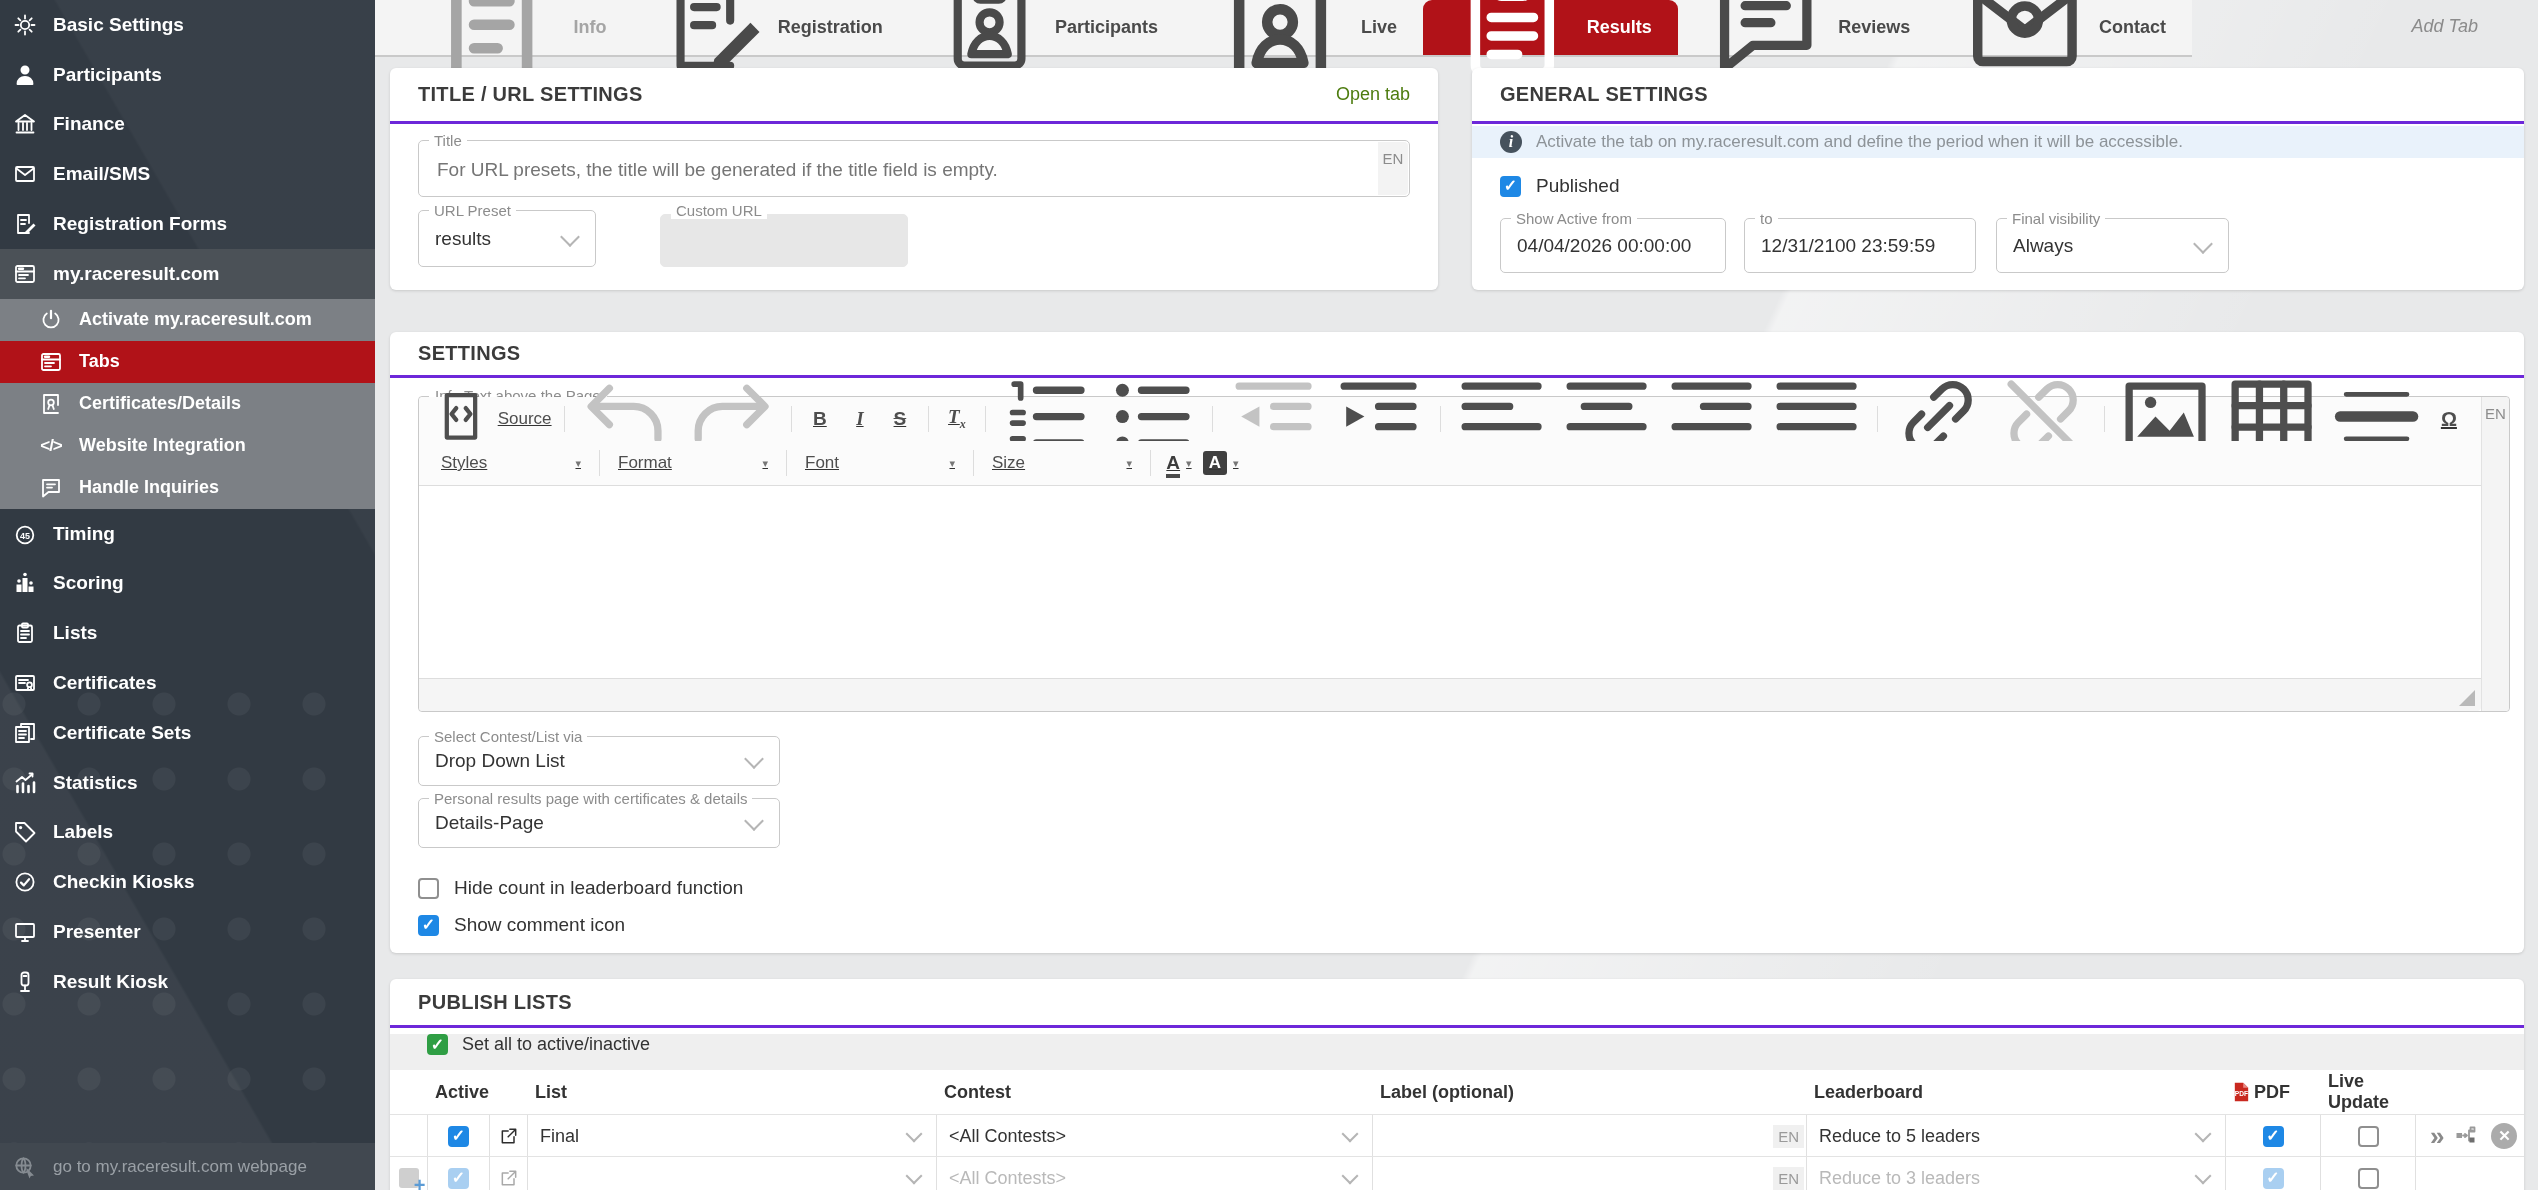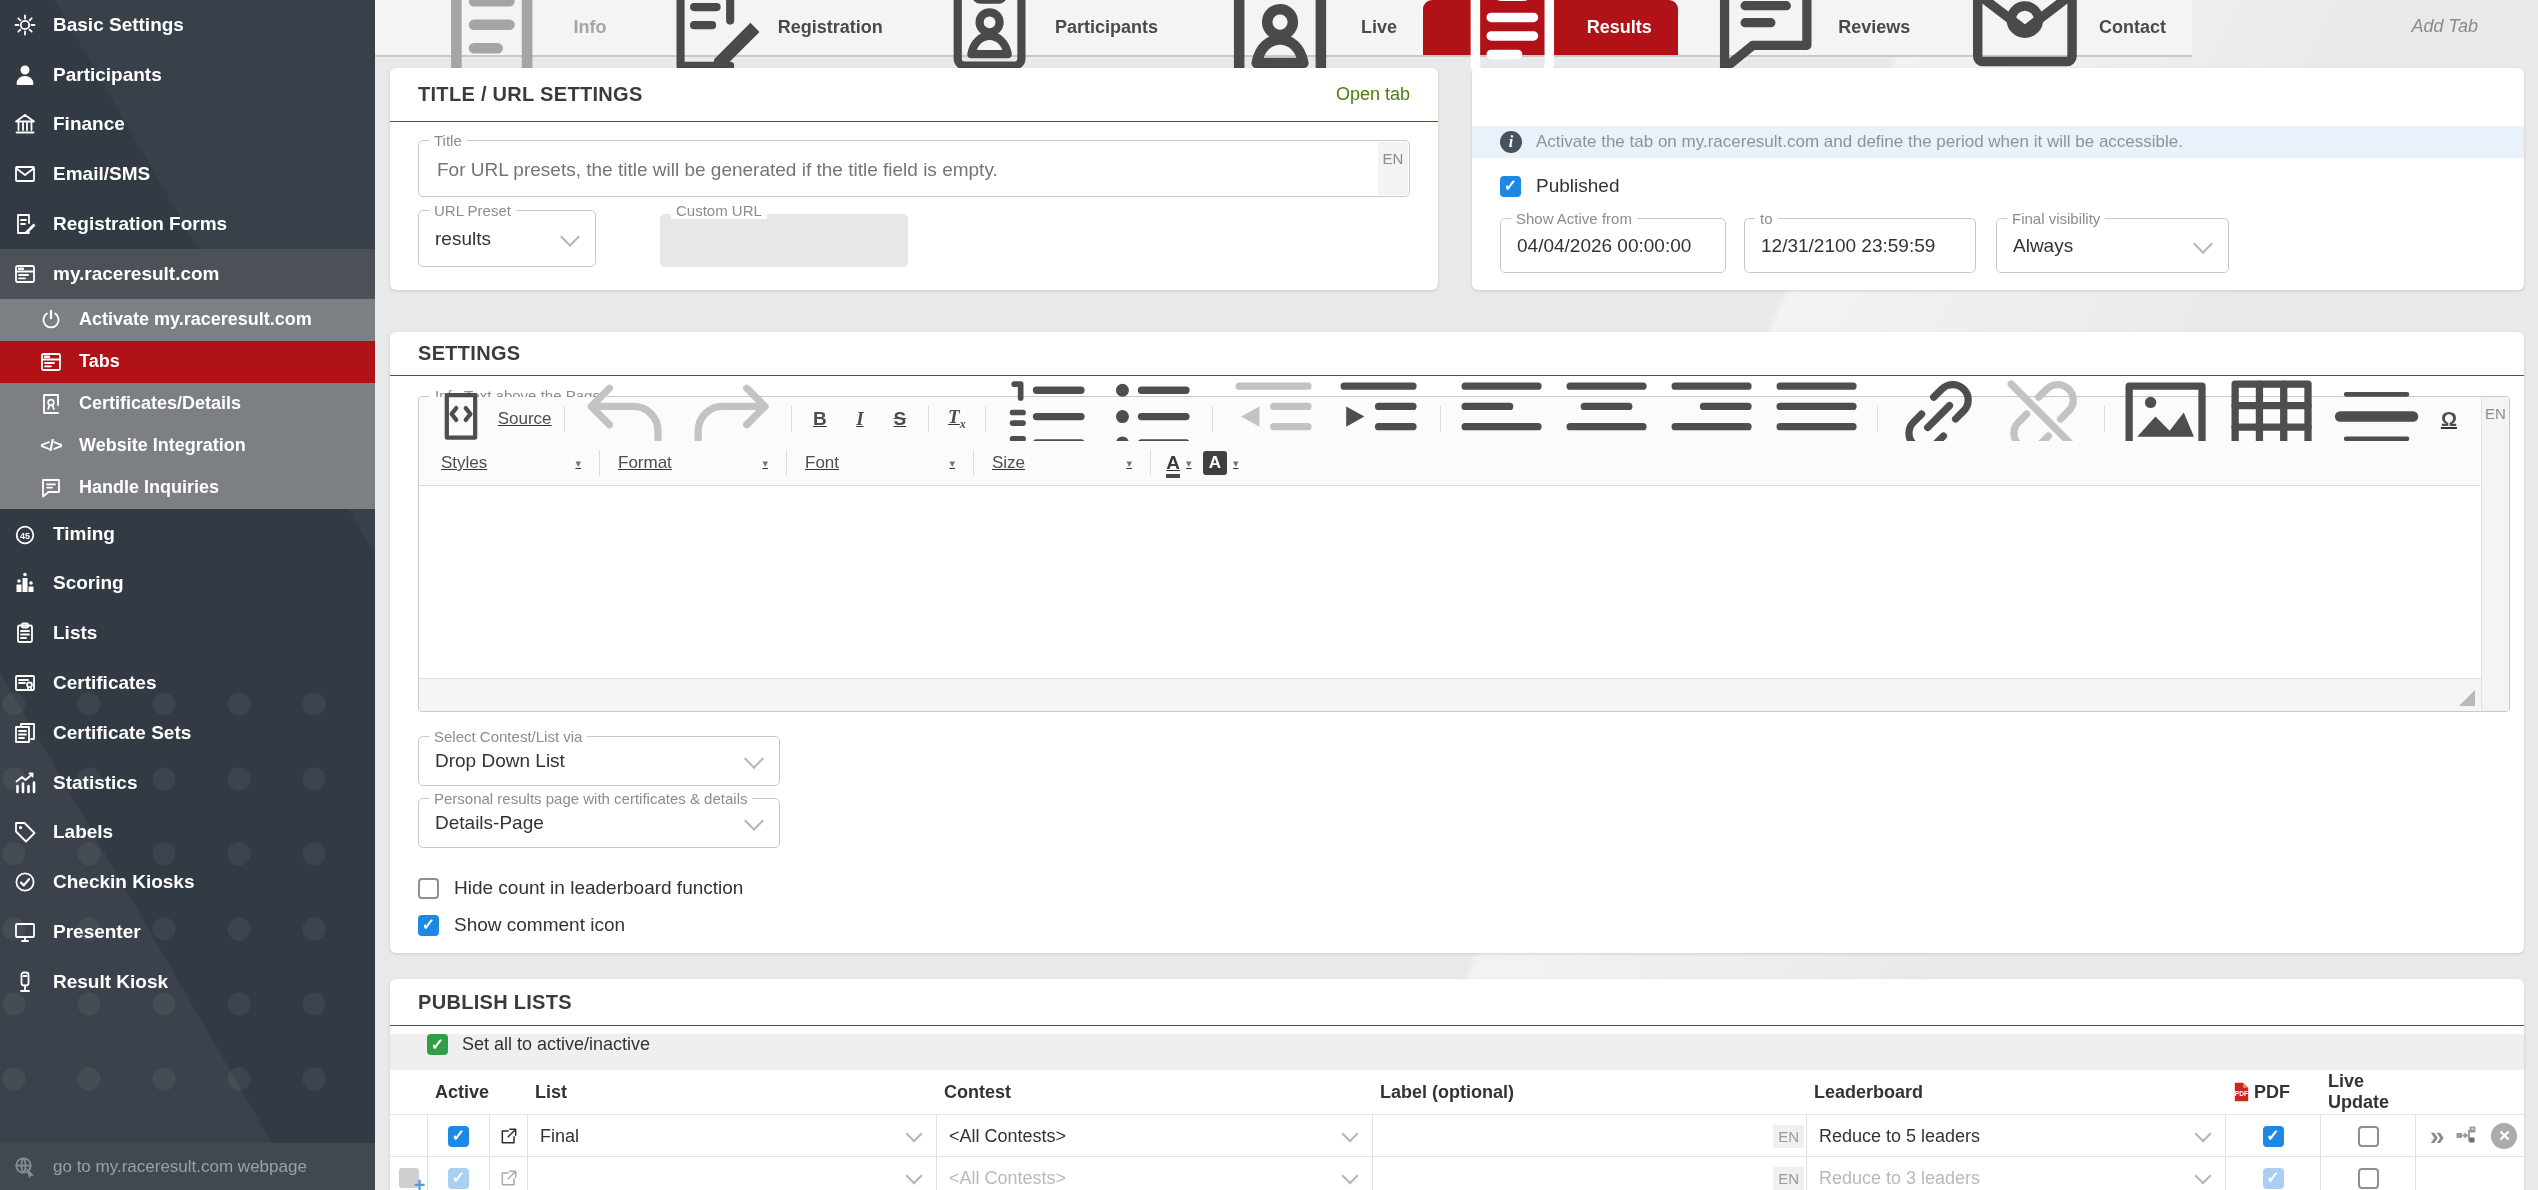--- a/index.html
+++ b/index.html
@@ -29,21 +29,21 @@
   
   .tb{position:absolute;left:375px;top:0;width:1817px;height:57px;background:#f4f4f4;border-bottom:2px solid #c9c9c9;
       box-sizing:border-box;display:flex;align-items:stretch;padding-left:20px;}
   .tab{display:flex;align-items:center;gap:11px;padding:0 26px;font-size:18px;font-weight:bold;color:#4a4a4a;cursor:pointer;}
   .tab svg{width:21px;height:21px;}
   .tab.disabled{color:#a5a5a5;}
   .tab.active{background:#b11218;color:#fff;border-radius:9px 9px 0 0;}
   .addtab{position:absolute;right:60px;top:16px;font-style:italic;color:#8b8b8b;font-size:18px;cursor:pointer;}
   
   .panel{position:absolute;background:#fff;border-radius:6px;box-shadow:0 1px 3px rgba(0,0,0,.14);}
-  .ph{display:flex;align-items:center;justify-content:space-between;padding:0 28px;border-bottom:1px solid #6d28d9;}
+  .ph{display:flex;align-items:center;justify-content:space-between;padding:0 28px;border-bottom:3px solid #6d28d9;}
   .ph h2{margin:0;font-size:20px;color:#3b3b3b;letter-spacing:.3px;}
   .link{color:#4d7c0f;font-size:18px;cursor:pointer;}
   
   .fld{position:absolute;border:1px solid #c9c9c9;border-radius:5px;background:#fff;box-sizing:border-box;}
   .fld .lbl{position:absolute;top:-9px;left:10px;background:#fff;padding:0 5px;font-size:15px;color:#8c8c8c;white-space:nowrap;}
   .fld .val{position:absolute;left:16px;top:50%;transform:translateY(-50%);font-size:19px;color:#333;white-space:nowrap;}
   .chev{position:absolute;right:18px;top:50%;width:12px;height:12px;margin-top:-9px;border-right:2px solid #b5b5b5;
         border-bottom:2px solid #b5b5b5;transform:rotate(45deg);}
   .fld.disabled{background:#e7e7e7;border-color:#e7e7e7;}
   .fld.disabled .lbl{background:transparent;}
@@ -403,20 +403,23 @@
       <span class="val">results</span>
       <span class="chev"></span>
     </div>
     <div class="fld disabled" style="left:270px;top:146px;width:248px;height:53px;">
       <span class="lbl" style="top:-13px;background:#fff;">Custom URL</span>
       <span class="val"></span>
     </div>
   </section>
 
   <section class="panel" style="left:1472px;top:68px;width:1052px;height:222px;">
+    <div class="ph" style="height:53px;">
+      <h2>GENERAL SETTINGS</h2>
+    </div>
     <div class="infobar" style="top:58px;height:32px;">
       <span class="infoic">i</span>
       <span class="infotxt">Activate the tab on my.raceresult.com and define the period when it will be accessible.</span>
     </div>
     <div style="position:absolute;left:28px;top:107px;display:flex;align-items:center;gap:15px;">
       <span class="cbx checked"></span>
       <span class="cklabel">Published</span>
     </div>
     <div class="fld" style="left:28px;top:150px;width:226px;height:55px;">
       <span class="lbl">Show Active from</span>

